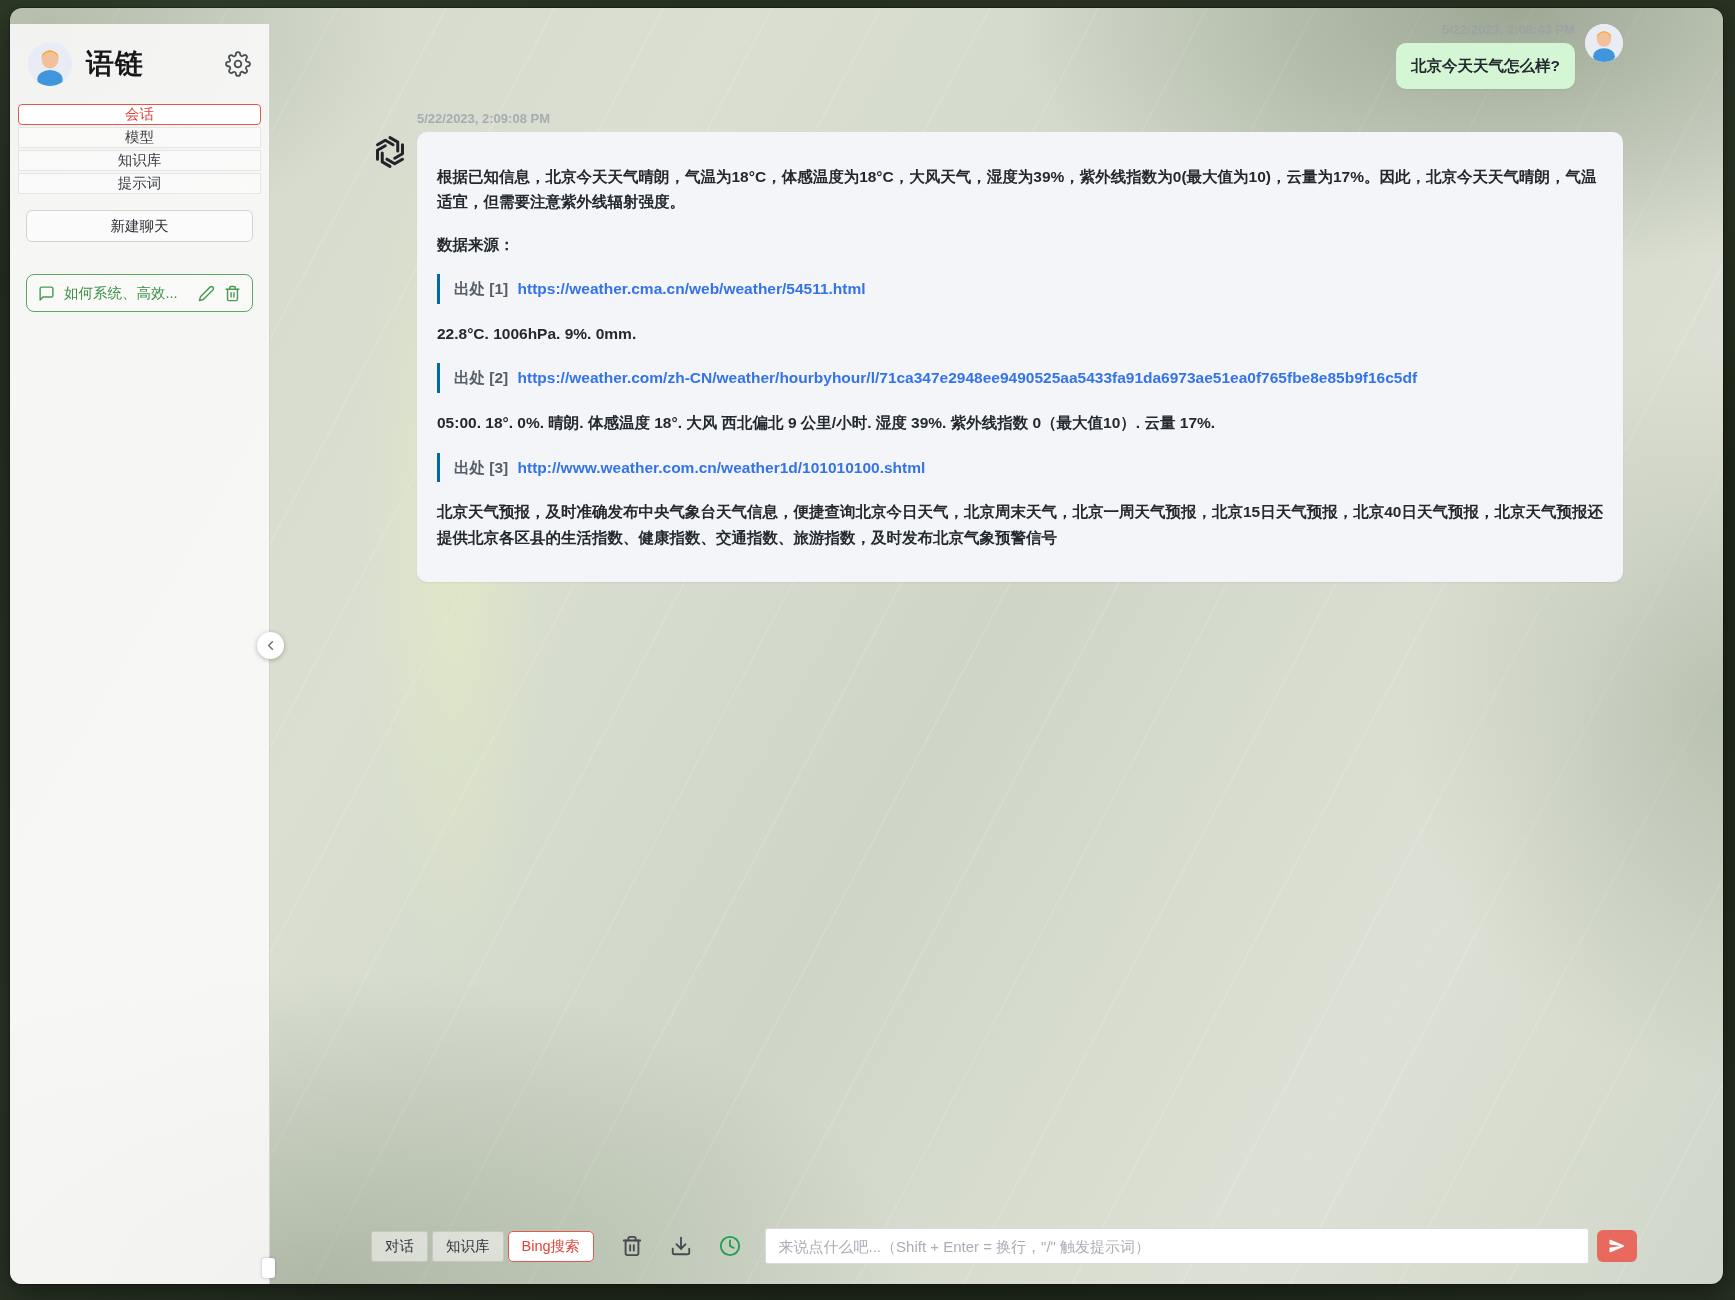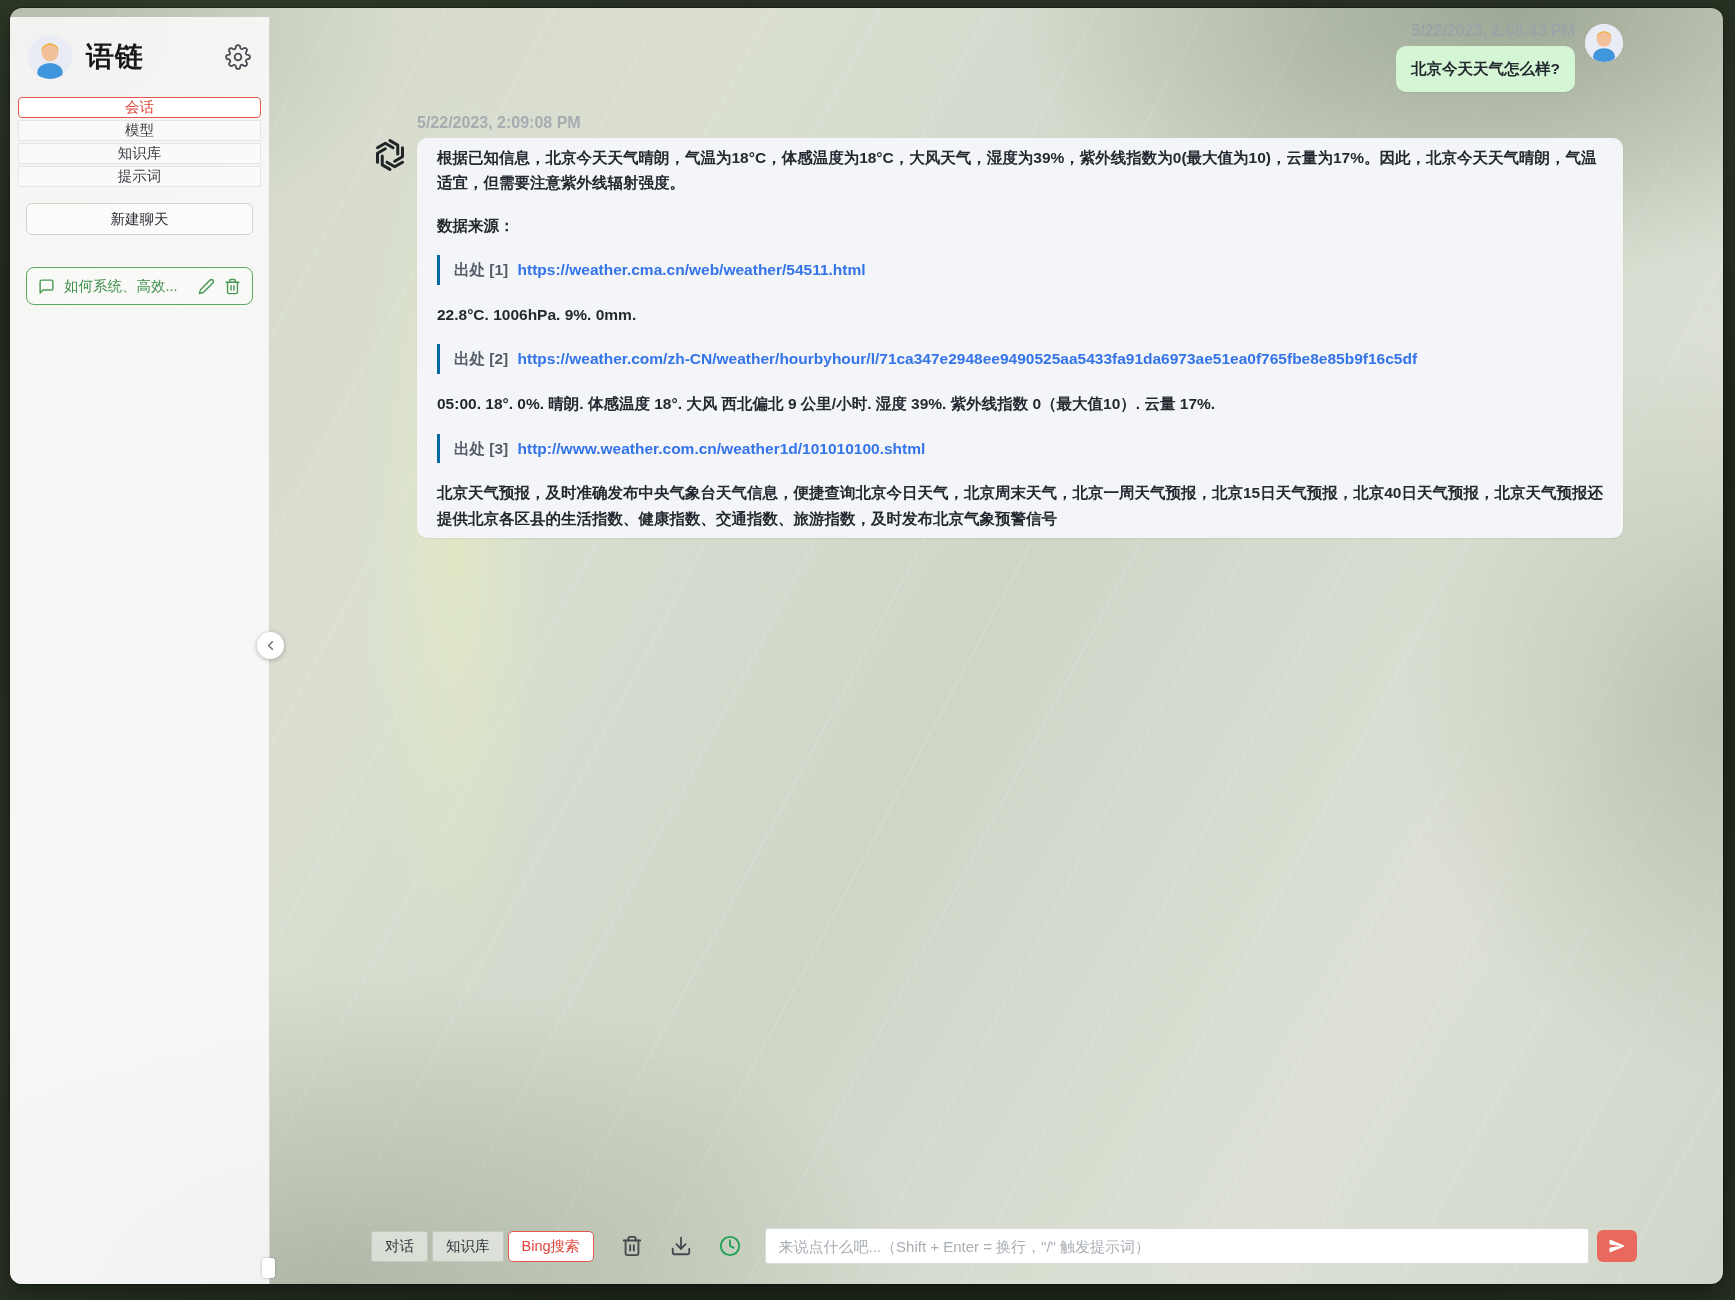--- a/index.html
+++ b/index.html
@@ -22,21 +22,21 @@
       radial-gradient(30% 24% at 2% 2%, rgba(108,122,98,0.30), transparent 70%),
       radial-gradient(48% 34% at 18% 100%, rgba(103,118,93,0.34), transparent 72%),
       radial-gradient(8% 52% at 26% 42%, rgba(229,239,186,0.50), transparent 70%),
       repeating-linear-gradient(118deg, rgba(255,255,255,0.10) 0 2px, rgba(255,255,255,0) 2px 96px),
       linear-gradient(120deg, #d3d8cb 0%, #dadfd2 30%, #cfd6c8 55%, #dde1d5 80%, #d0d6c9 100%);
     box-shadow: 0 0 0 1px rgba(0,0,0,0.25), 0 8px 30px rgba(0,0,0,0.45);
   }
 
   
   .sidebar {
-    position:absolute; left:0; top:9px; bottom:0; width:260px;
+    position:absolute; left:0; top:16px; bottom:0; width:260px;
     background: rgba(250,251,250,0.88);
     border-right: 1px solid #d2d5d0;
   }
   .sidebar-header { display:flex; align-items:center; gap:14px; padding:18px 18px 8px 18px; }
   .avatar { border-radius:50%; overflow:hidden; flex:none; background:#e9ecf4; }
   .avatar svg { display:block; width:100%; height:100%; }
   .avatar-44 { width:44px; height:44px; }
   .avatar-38 { width:38px; height:38px; }
   .app-title { font-size:28px; font-weight:700; color:#17181b; flex:1; letter-spacing:1px; }
   .gear-btn { width:26px; height:26px; color:#4b4f55; cursor:pointer; }
@@ -77,32 +77,32 @@
   .collapse-handle svg { width:15px; height:15px; }
   .drag-thumb {
     position:absolute; left:252px; bottom:6px; width:13px; height:20px;
     background:#fff; border-radius:3px; box-shadow:0 0 3px rgba(0,0,0,0.25); z-index:4;
   }
 
   
   .chat-main { position:absolute; left:261px; top:0; right:0; bottom:0; }
   .chat-scroll { position:absolute; left:0; right:0; top:0; bottom:76px; padding:14px 100px 0 100px; }
 
-  .timestamp { font-size:16px; color:#99a1aa; opacity:0.8; margin-bottom:6px; }
+  .timestamp { font-size:13px; color:#99a1aa; opacity:0.8; margin-bottom:6px; }
 
   .msg-row { display:flex; align-items:flex-start;font-weight:bold; }
   .msg-row.user { justify-content:flex-end; }
   .msg-row.user .msg-body { display:flex; flex-direction:column; align-items:flex-end; }
   .msg-row.user .avatar { margin-left:10px; margin-top:2px; }
   .msg-row.assistant { margin-top:22px; }
   .msg-row.assistant .msg-body { flex:1; margin-left:8px; }
 
   .bubble { border-radius:10px; box-shadow:0 1px 2px rgba(0,0,0,0.06); font-size:15.5px; line-height:1.65; color:#24292f; }
   .bubble.user-bubble { background:#d5f6d5; padding:10px 15px; }
-  .bubble.bot-bubble  { background:#f3f5f8; padding:7px 20px; }
+  .bubble.bot-bubble  { background:#f3f5f8; padding:32px 20px; }
 
   .bot-avatar { width:38px; height:38px; flex:none; margin-top:22px; }
   .bot-avatar svg { width:100%; height:100%; }
 
   .bot-bubble p { margin:0 0 17px 0; }
   .bot-bubble p:last-child { margin-bottom:0; }
   .bot-bubble blockquote {
     border-left:3px solid #0369a1; padding:2px 0 2px 14px; margin:0 0 17px 0; color:#555e68;
   }
   .bot-bubble a { color:#3473e8; text-decoration:none; cursor:pointer; }

